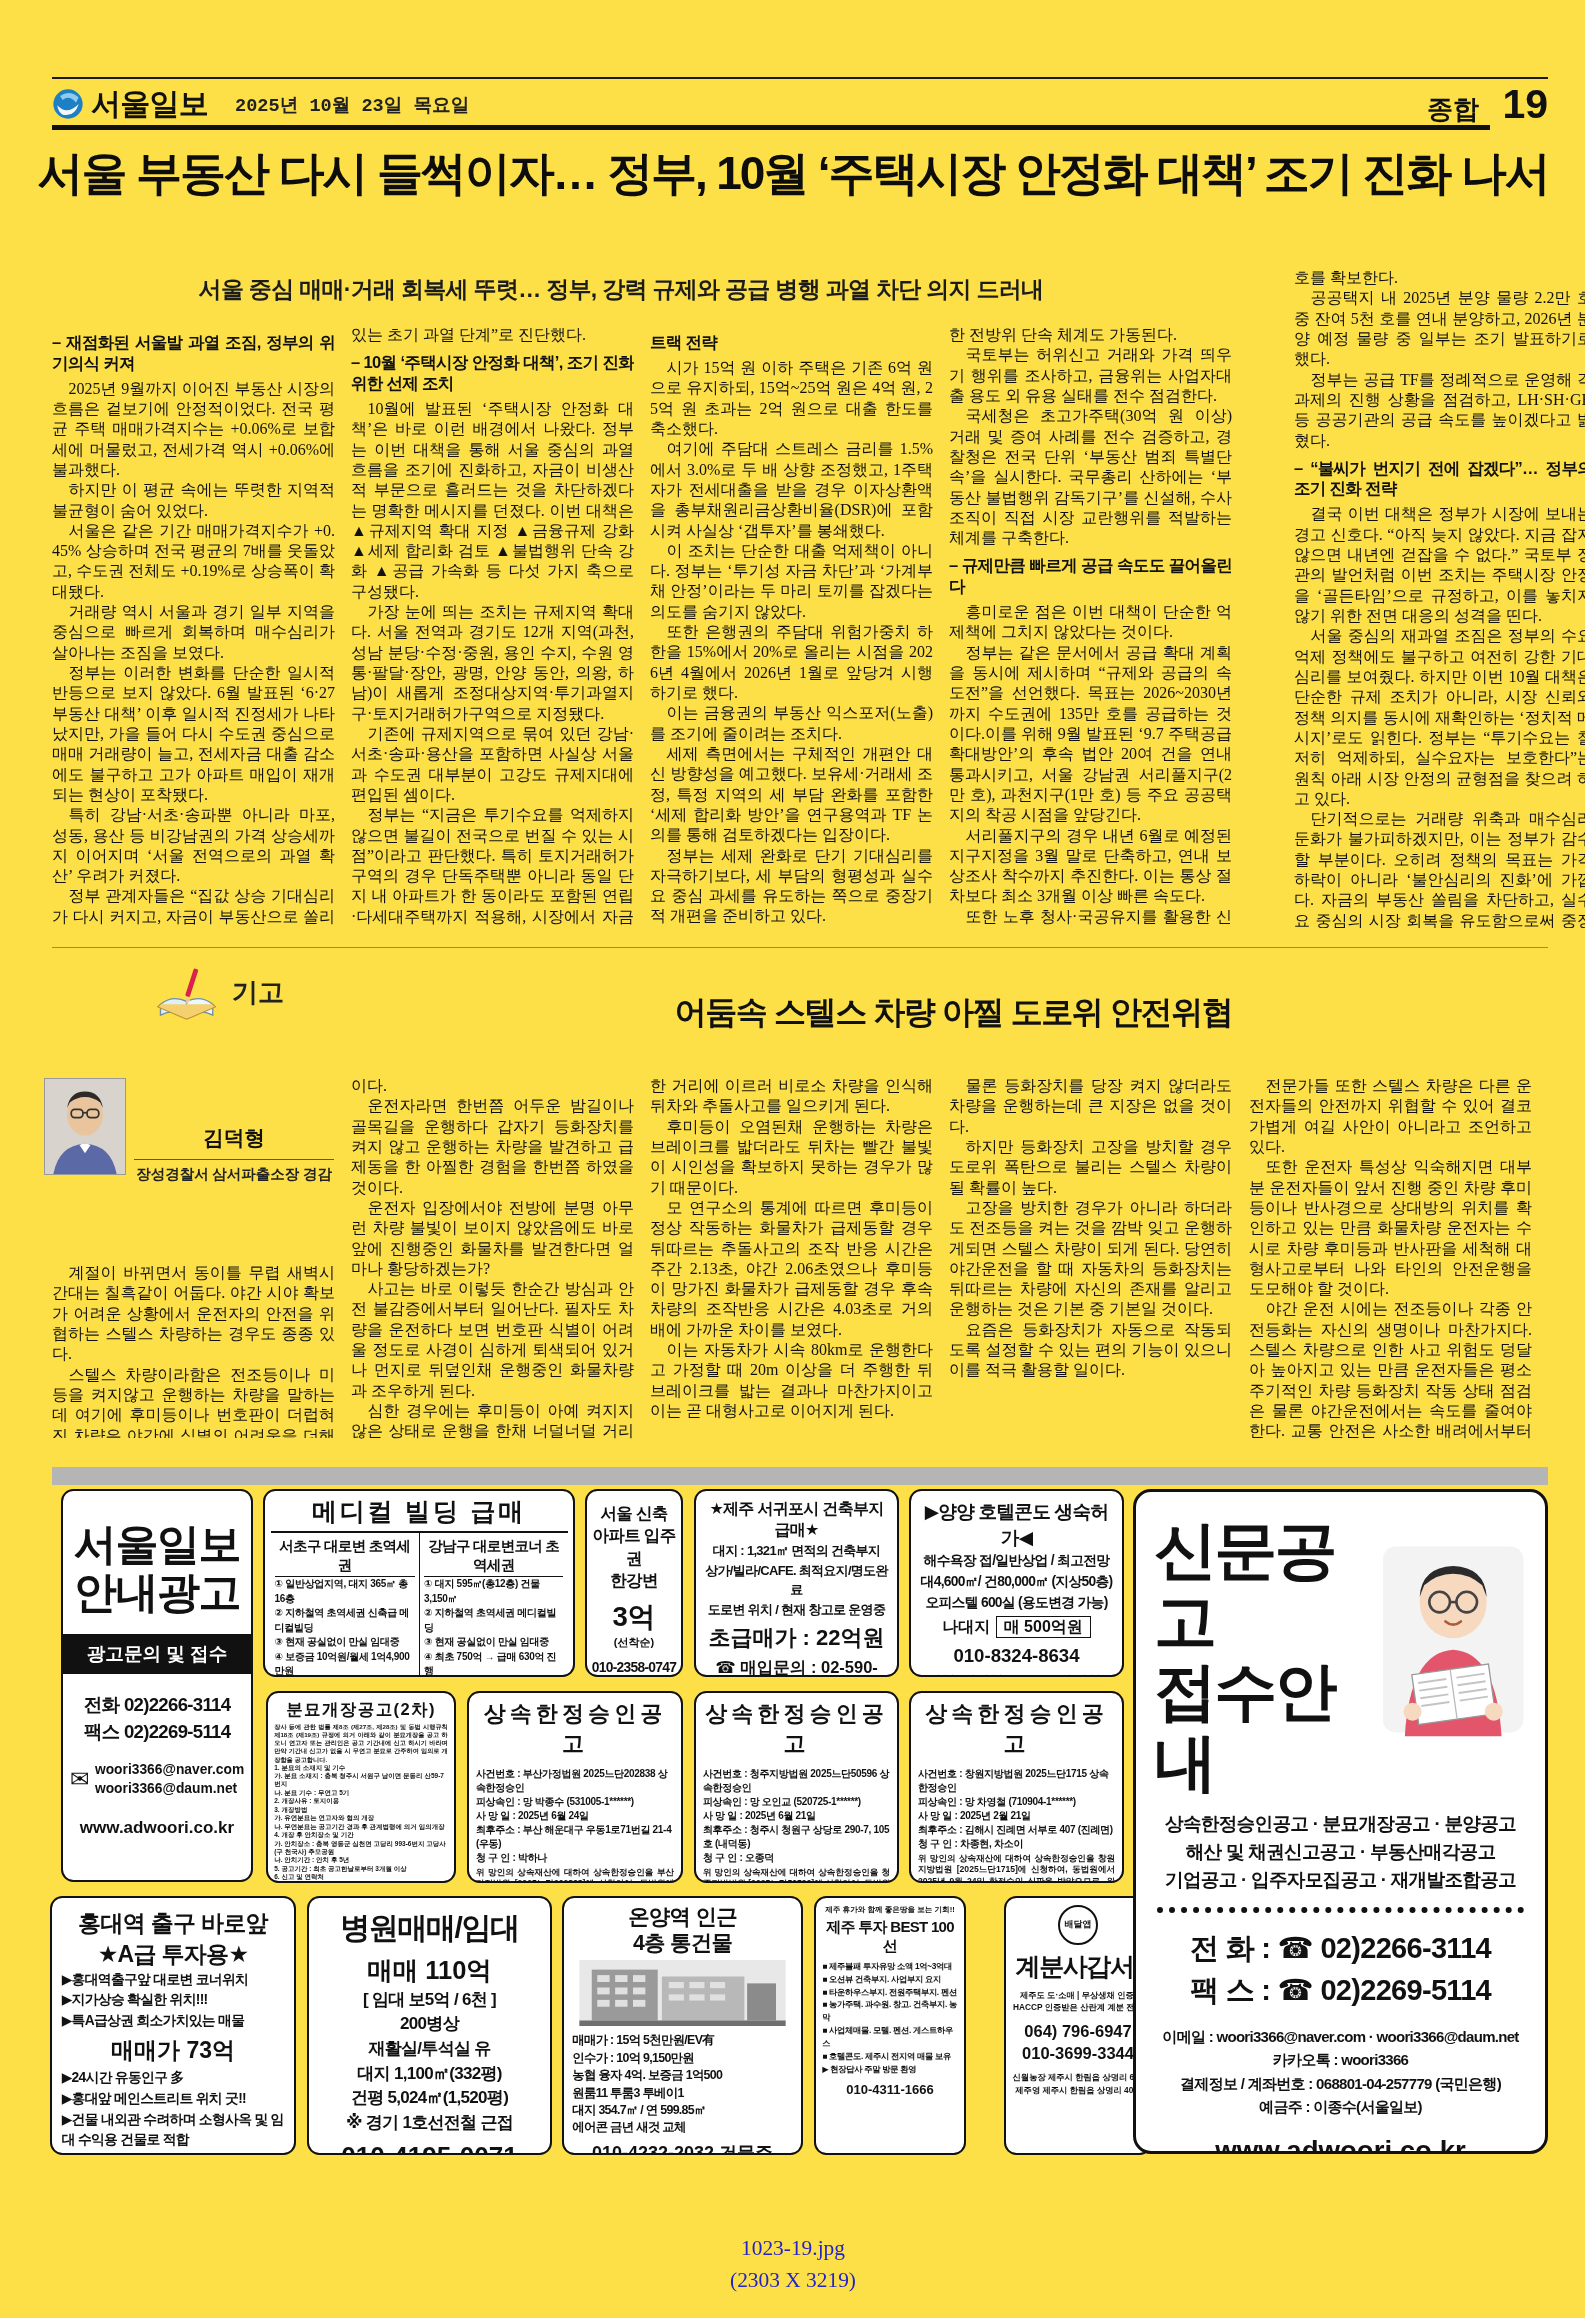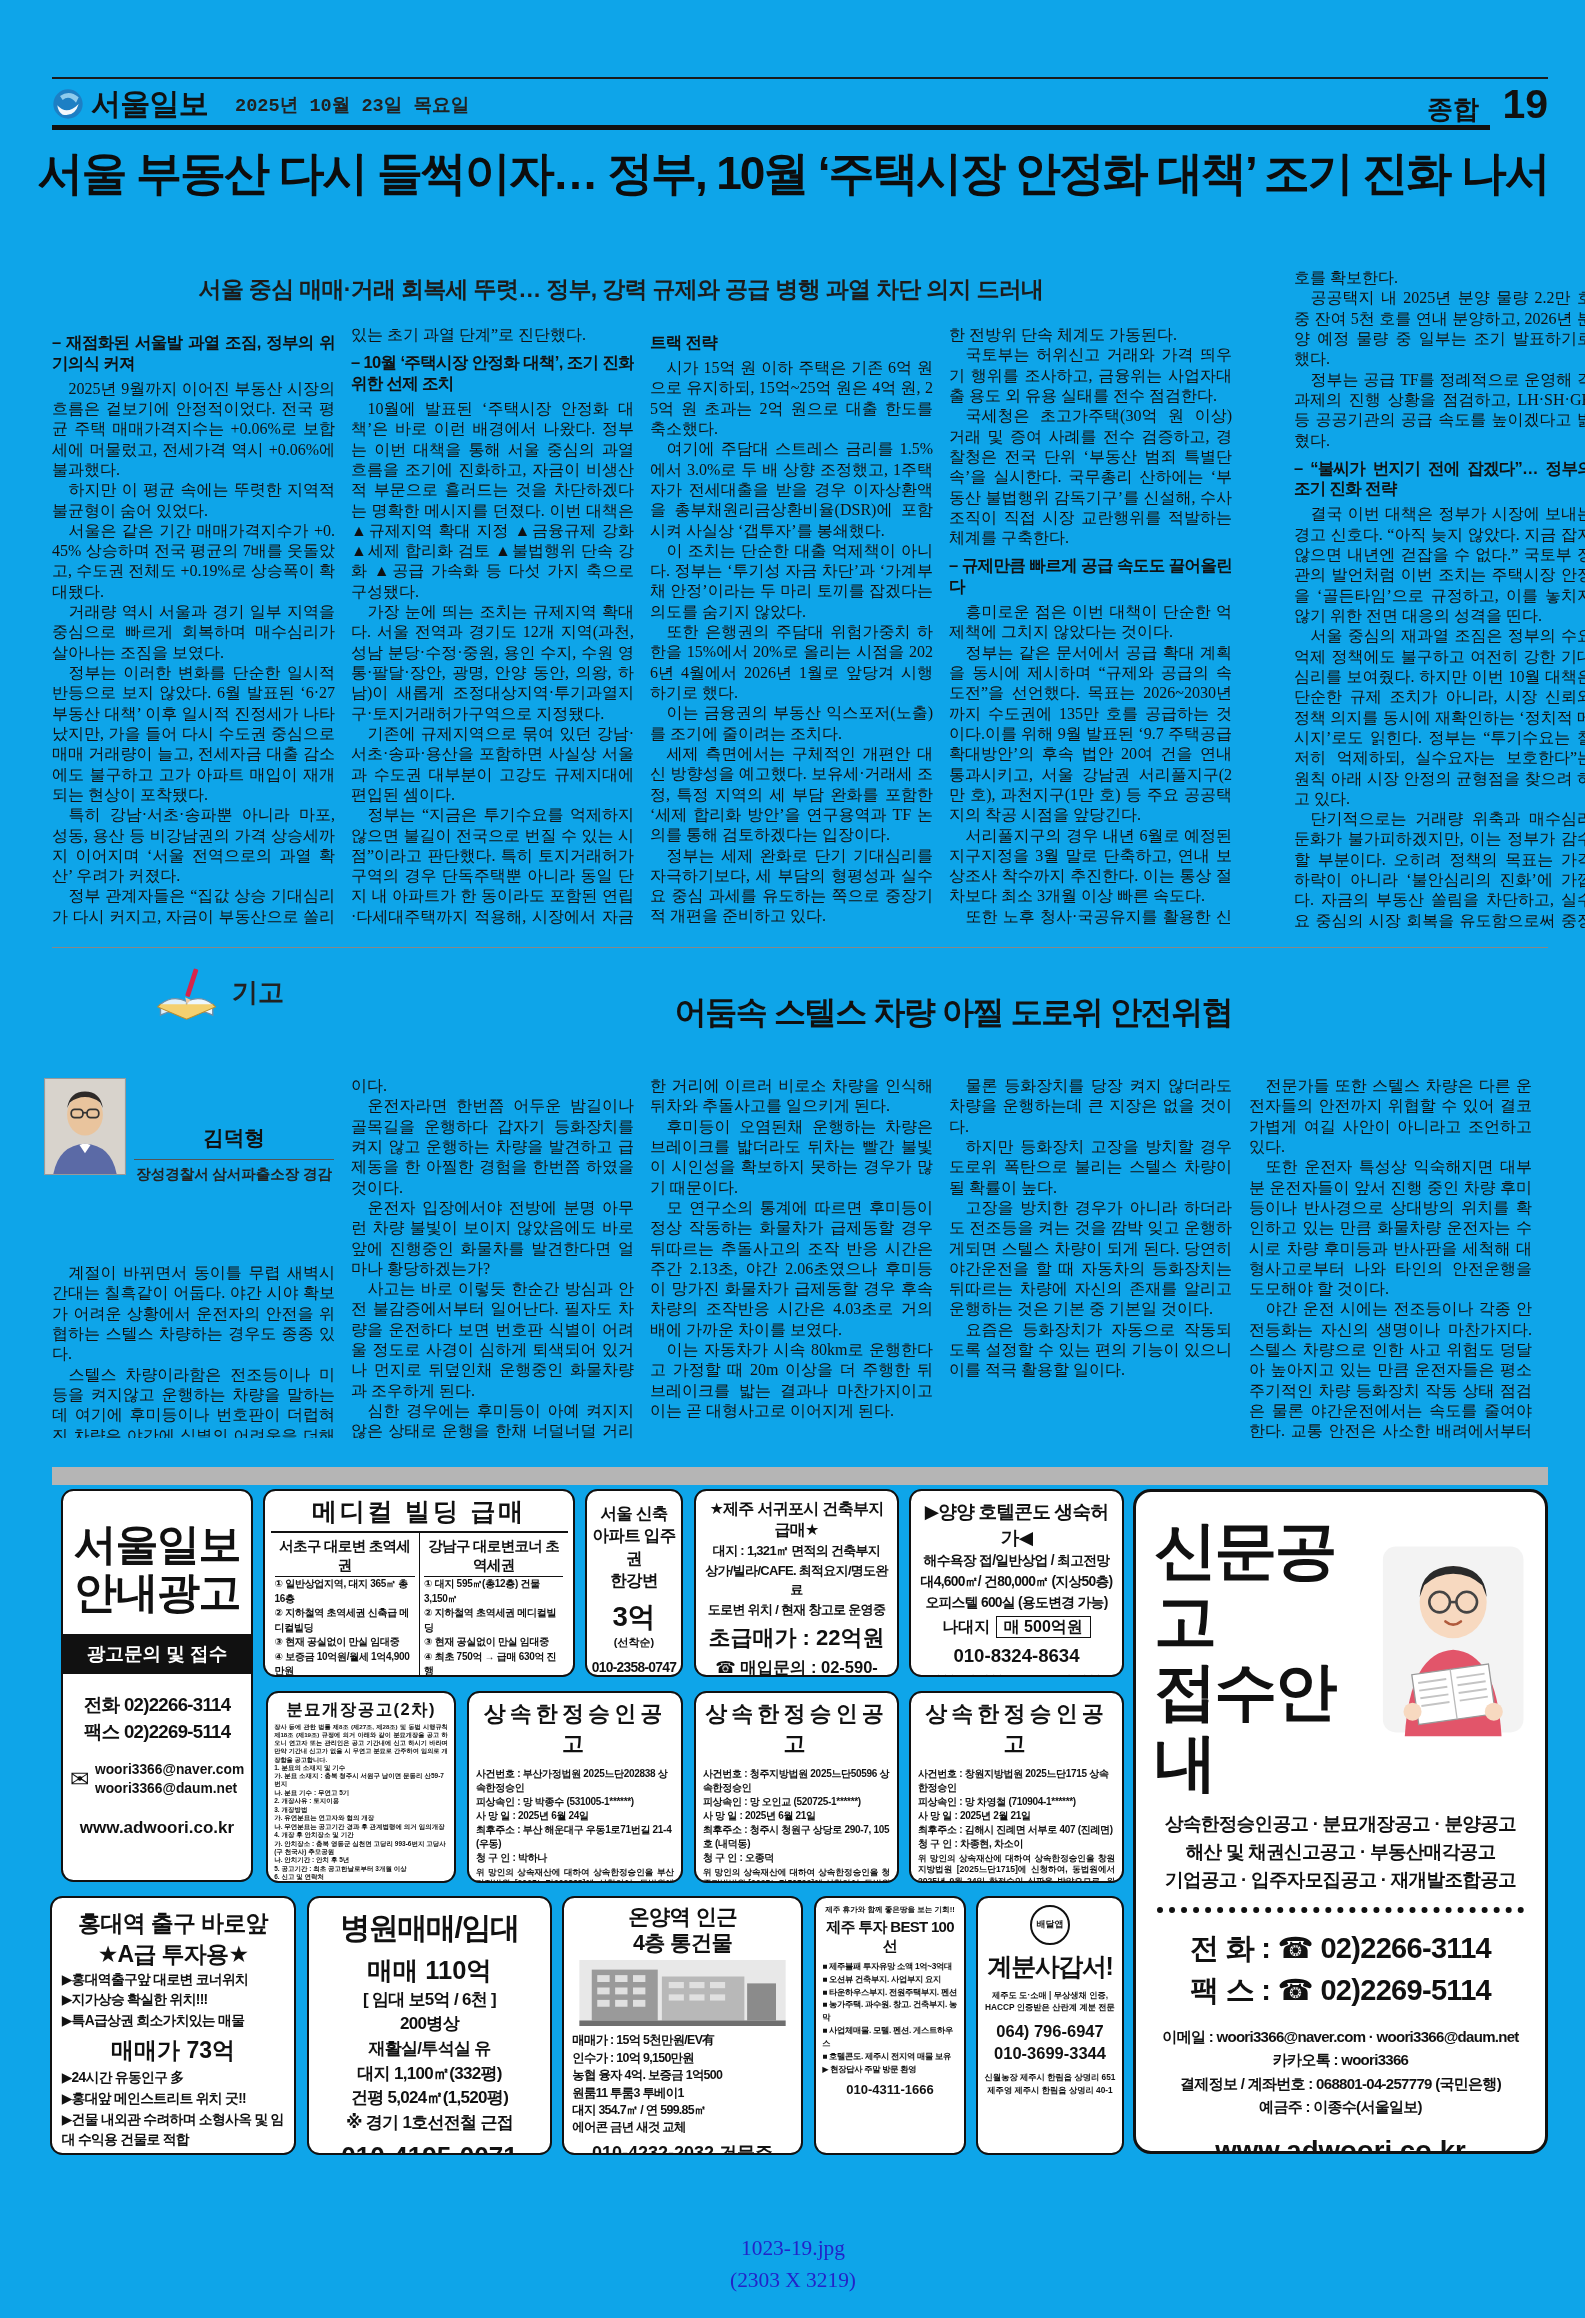--- a/index.html
+++ b/index.html
@@ -1,18 +1,18 @@
 <!DOCTYPE html>
 <html style="font-size:11px"><head>
 <meta charset="utf-8">
 <style>
   html,body{margin:0;padding:0;background:#ffffff;}
   body{width:1586px;height:2319px;position:relative;
        font-family:"Liberation Serif","DejaVu Serif",serif;color:#111;}
-  .page{position:absolute;inset:0;background:#0ea5e9;overflow:hidden;}
+  .page{position:absolute;inset:0;background:#fde047;overflow:hidden;}
 
   
   .rule-top{position:absolute;left:52px;top:77px;width:1496px;height:2.1px;background:#1a1a1a;}
   .rule-thick{position:absolute;left:52px;top:125px;width:1438px;height:4.8px;background:#111;}
   .masthead{position:absolute;left:52px;top:81px;width:1496px;height:40px;}
   .brand{position:absolute;left:0;top:2.8px;display:flex;align-items:center;gap:6.9px;}
   .brand .logo-text{font-family:"Liberation Sans","DejaVu Sans",sans-serif;font-weight:900;font-size:30px;letter-spacing:-0.7px;}
   .mast-date{position:absolute;left:183px;top:11px;font-size:18.6px;font-weight:600;color:#222;
              font-family:Liberation Mono, monospace;}
   .mast-right{position:absolute;right:0;top:0;display:flex;align-items:baseline;gap:23.4px;}
@@ -138,21 +138,21 @@
   .ad-onyang .tel{font-size:18px;font-weight:900;margin-top:4.1px;}
 
   
   .ad-jejuinvest{left:814px;top:1896px;width:152px;height:259px;padding:6.9px 6.2px;}
   .ad-jejuinvest .top{font-size:7.6px;font-weight:700;text-align:center;}
   .ad-jejuinvest .ttl{font-size:15px;font-weight:900;text-align:center;margin:2.8px 0 4.1px;letter-spacing:-0.7px;}
   .ad-jejuinvest .ln{font-size:8.3px;font-weight:700;line-height:1.55;letter-spacing:-0.3px;}
   .ad-jejuinvest .tel{font-size:13px;font-weight:900;text-align:center;margin-top:6.9px;}
 
   
-  .ad-manure{left:976px;top:1896px;width:148px;height:259px;padding:6.9px 6.2px;text-align:center;}
+  .ad-manure{left:1004px;top:1896px;width:148px;height:259px;padding:6.9px 6.2px;text-align:center;}
   .ad-manure .badge{width:36px;height:36px;border:2.1px solid #111;border-radius:50%;margin:0 auto;
                     display:flex;align-items:center;justify-content:center;font-size:9px;font-weight:900;}
   .ad-manure .ttl{font-size:25px;font-weight:900;margin-top:5.5px;letter-spacing:-1.4px;}
   .ad-manure .sub{font-size:8.3px;font-weight:700;line-height:1.45;margin-top:5.5px;}
   .ad-manure .tel{font-size:16.5px;font-weight:900;line-height:1.35;margin-top:6.9px;}
   .ad-manure .addr{font-size:8.3px;font-weight:700;line-height:1.5;margin-top:6.9px;}
 
   
   .ad-noticeguide{left:1133px;top:1489px;width:415px;height:665px;border-width:3.4px;border-radius:18px;padding:16.5px 18px;}
   .ng-top{display:flex;justify-content:space-between;}

